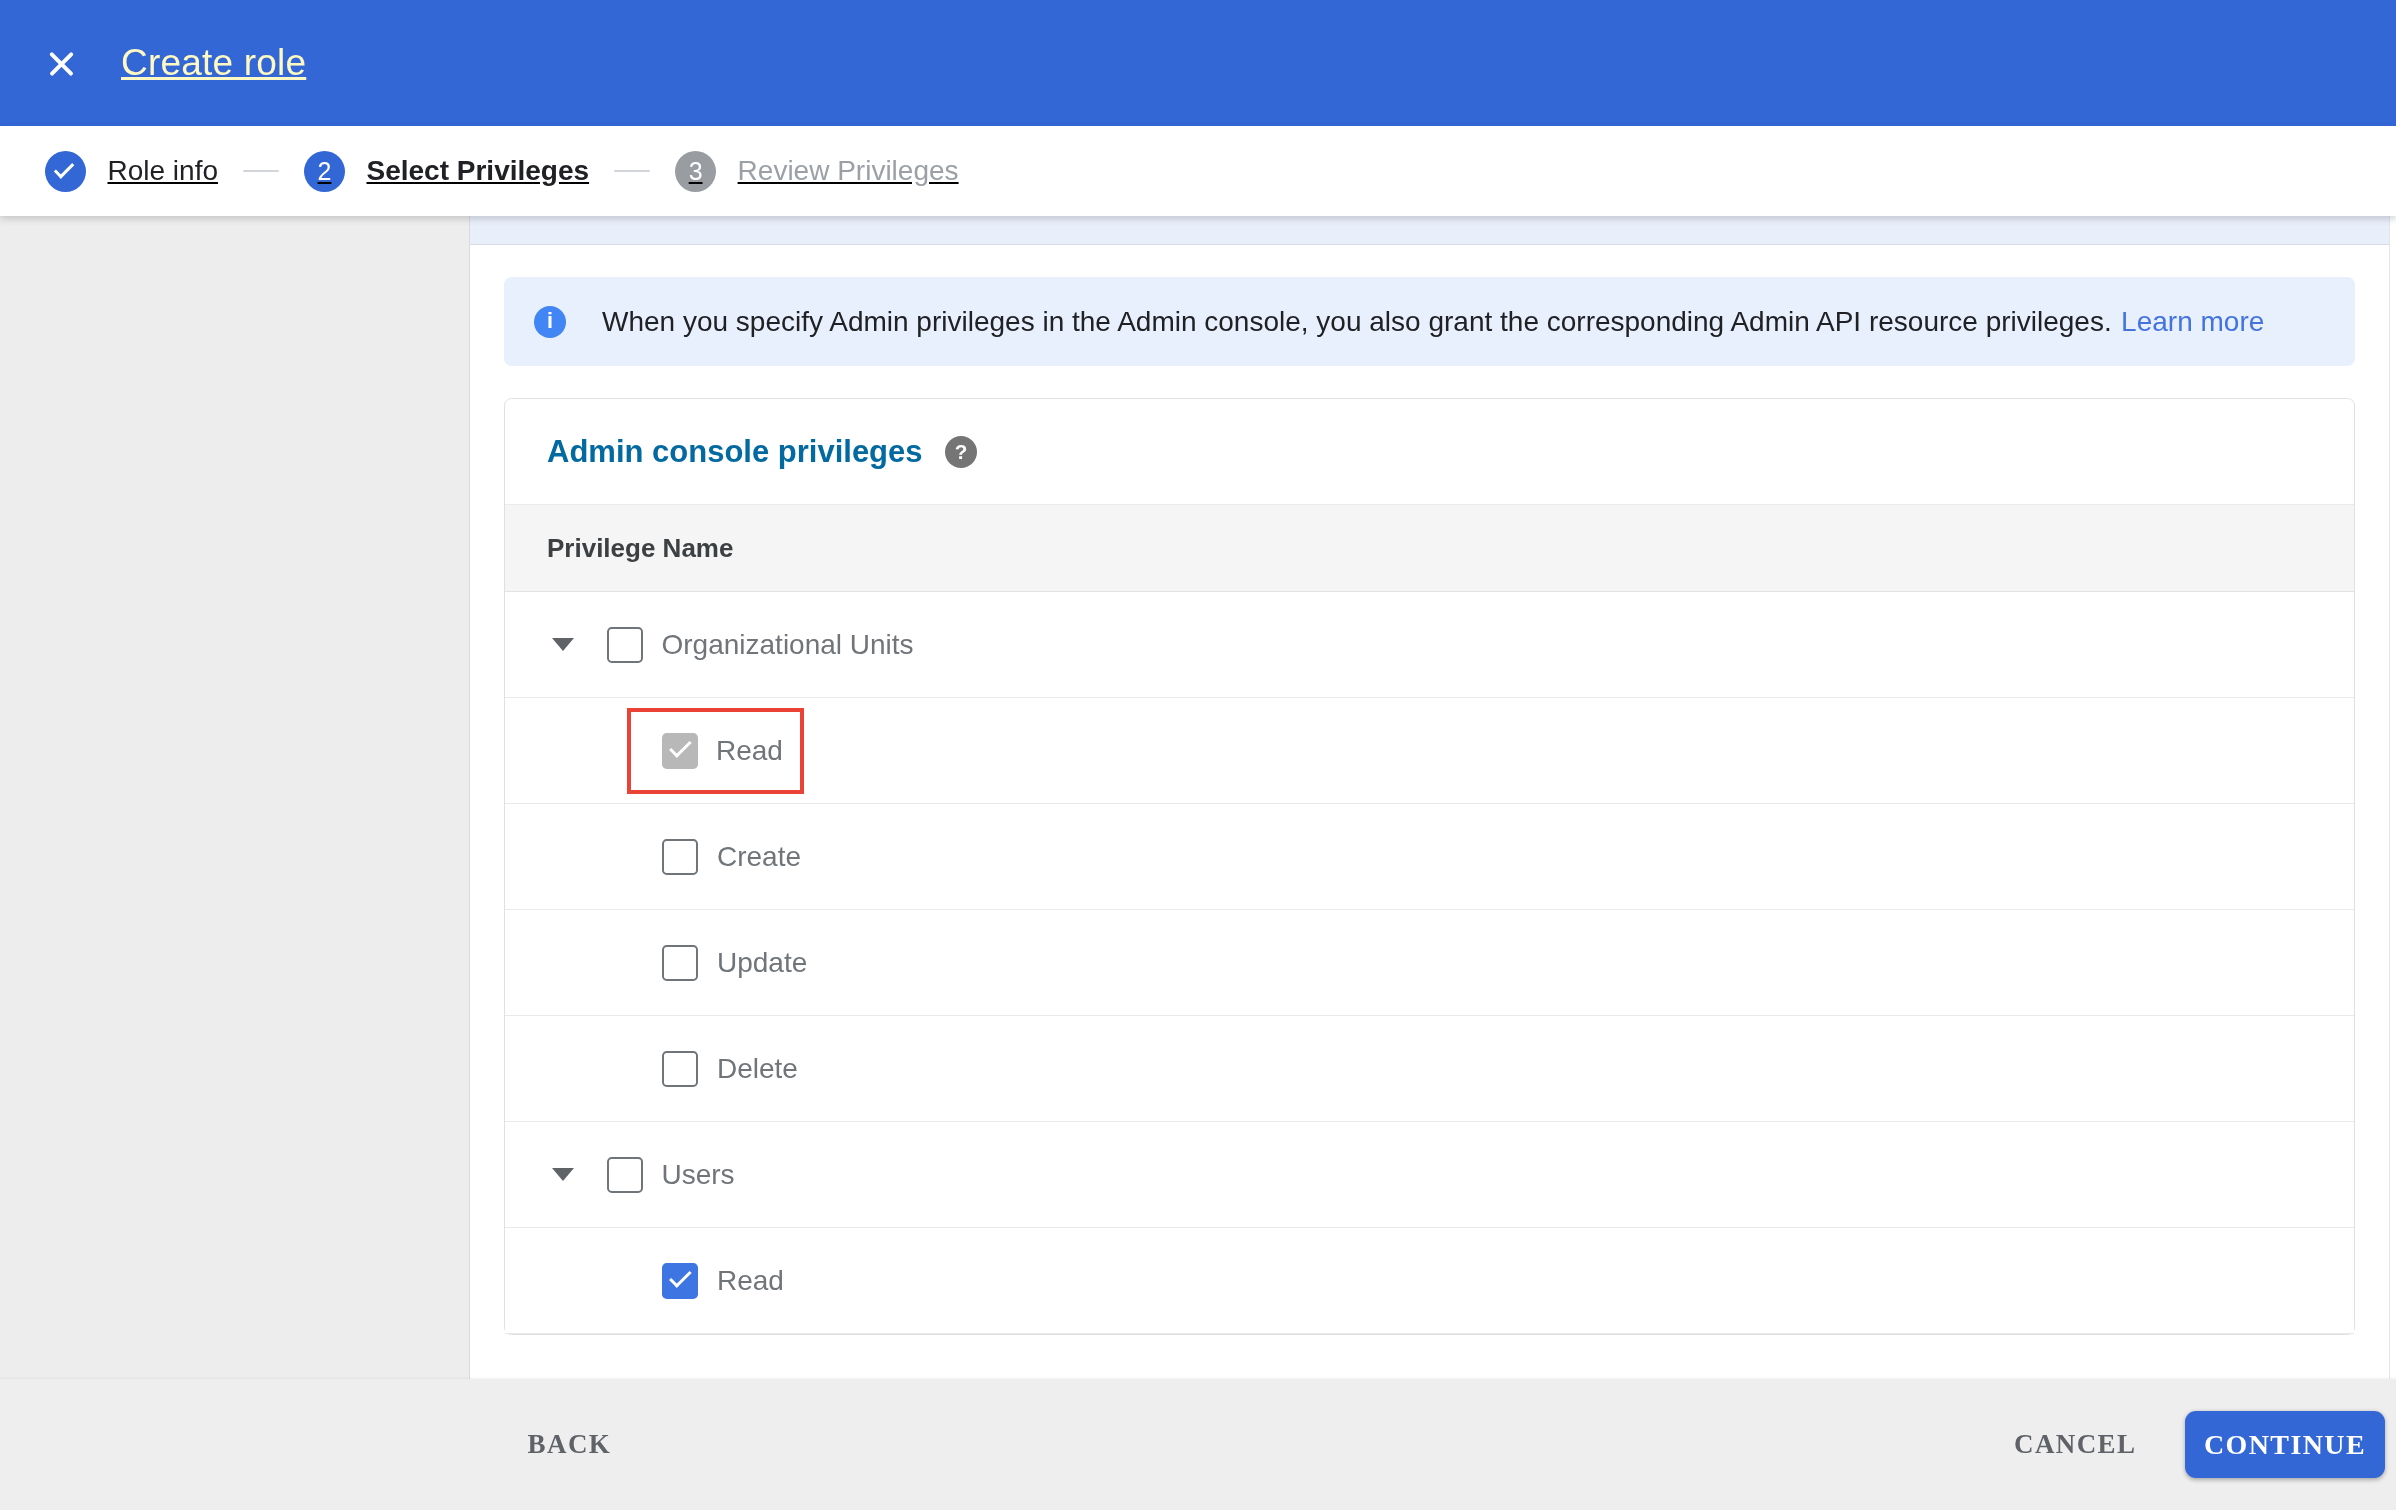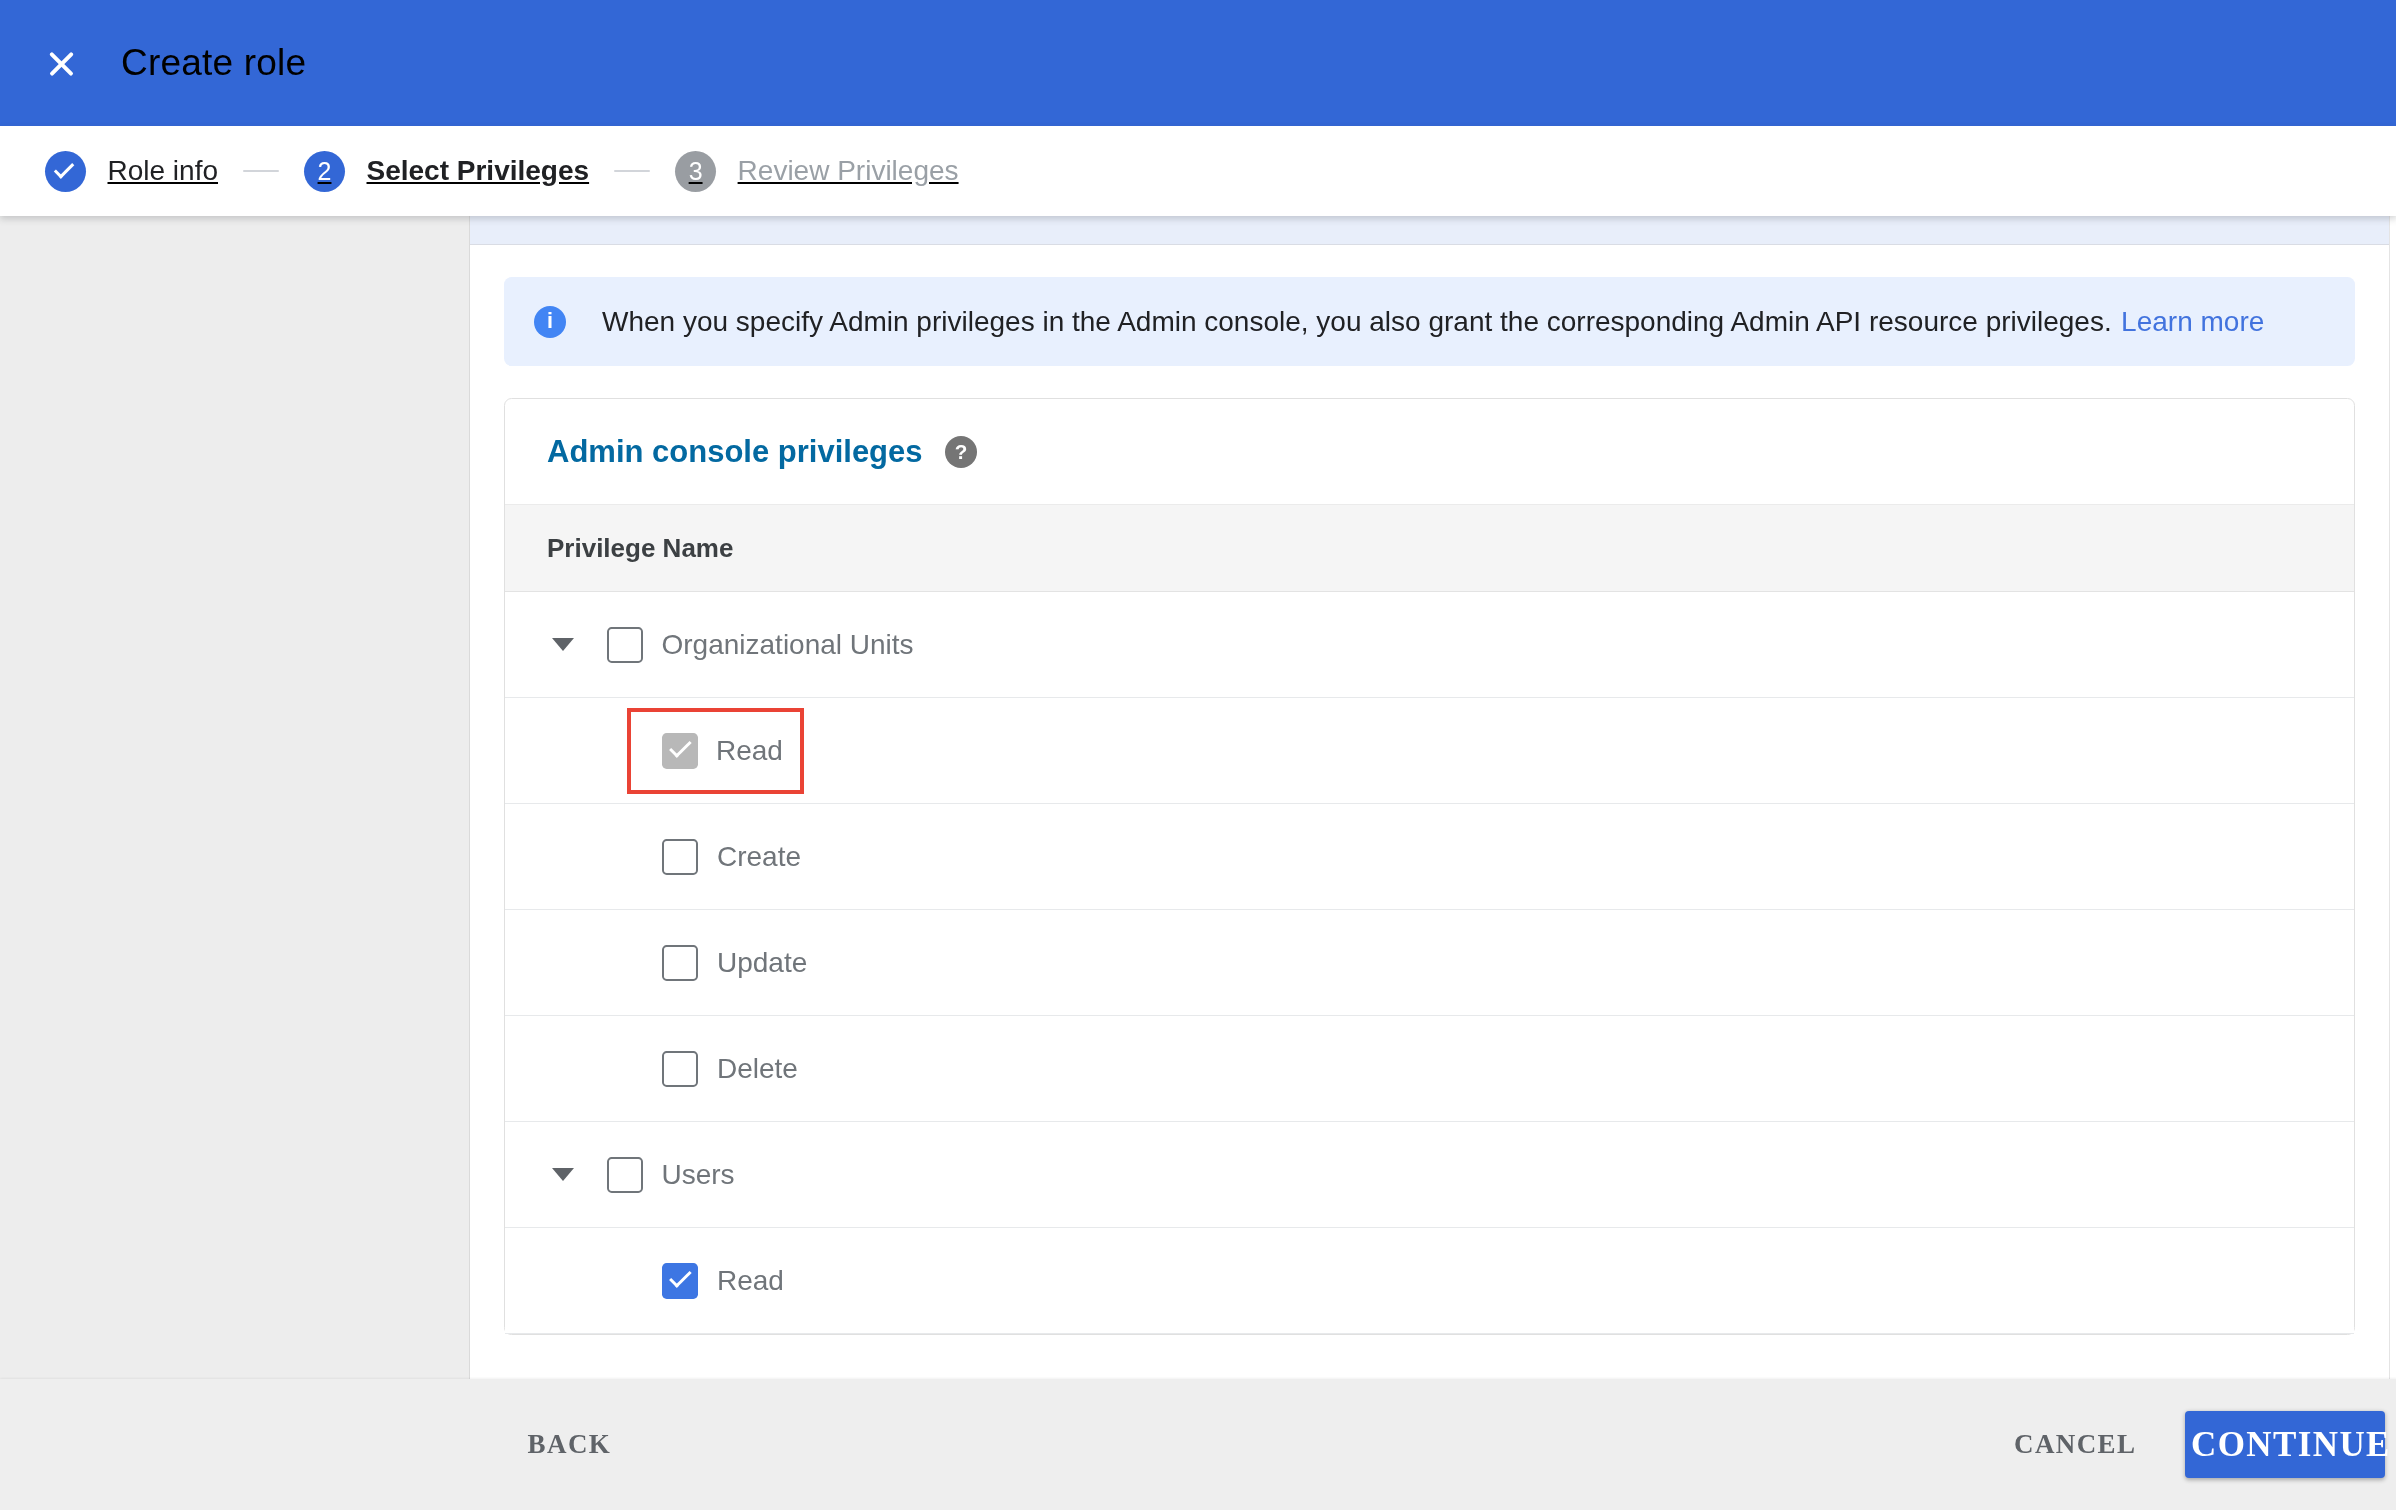--- a/index.html
+++ b/index.html
@@ -11,21 +11,21 @@
 
   
   .appbar { height:126px; background:#3367d6; display:flex; align-items:center; padding-left:43px; }
   .close-btn { width:37px; height:37px; background:none; border:none; position:relative; cursor:pointer; flex:none; padding:0; }
   .close-btn::before, .close-btn::after {
     content:""; position:absolute; left:2.8px; top:17px; width:31px; height:3.7px;
     background:#fff; border-radius:1.9px;
   }
   .close-btn::before { transform:rotate(45deg); }
   .close-btn::after  { transform:rotate(-45deg); }
-  .appbar-title { color:#000000; font-size:37px; font-weight:400; margin-left:41px; letter-spacing:0.2px; }
+  .appbar-title { color:#fef9c3; font-size:37px; font-weight:400; margin-left:41px; letter-spacing:0.2px;text-decoration:underline; }
 
   
   .stepper { height:90px; background:#fff; display:flex; align-items:center; padding-left:45px;
              position:relative; z-index:5; box-shadow:0 2.8px 6.6px rgba(60,64,67,0.22);text-decoration:underline; }
   .step { display:flex; align-items:center; cursor:pointer; }
   .step-circle { width:41px; height:41px; border-radius:50%; display:flex; align-items:center;
                  justify-content:center; color:#fff; font-size:25px; flex:none; }
   .step.complete .step-circle, .step.active .step-circle { background:#3367d6; }
   .step.upcoming .step-circle { background:#999da2; }
   .check-mark { width:19px; height:10.3px; border-left:3.7px solid #fff; border-bottom:3.7px solid #fff;
@@ -91,21 +91,21 @@
   .cellwrap.highlight .row-label { margin-left:18px; }
 
   
   .footer { height:131px; background:#eeeeee; display:flex; align-items:center; position:relative; z-index:6;
             box-shadow:0 -0.9px 1.9px rgba(0,0,0,0.05);font-family:Liberation Serif, serif; }
   .btn-text { background:none; border:none; font-family:inherit; font-size:27px; font-weight:700;
               color:#5f6368; letter-spacing:1.4px; cursor:pointer; padding:9.4px 5.6px; }
   .btn-back { margin-left:522px; }
   .btn-cancel { margin-left:auto; }
   .btn-continue { width:200px; height:67px; margin:0 12px 0 43px; background:#3367d6; color:#fff;
-                  border:none; border-radius:4px; font-family:inherit; font-size:35px; font-weight:700;
+                  border:none; border-radius:11px; font-family:inherit; font-size:28px; font-weight:700;
                   letter-spacing:1.4px; cursor:pointer; box-shadow:0 1.9px 4.7px rgba(0,0,0,0.3); }
 </style>
 </head>
 <body>
 
 <header class="appbar">
   <button class="close-btn" aria-label="Close"></button>
   <h1 class="appbar-title">Create role</h1>
 </header>
 

